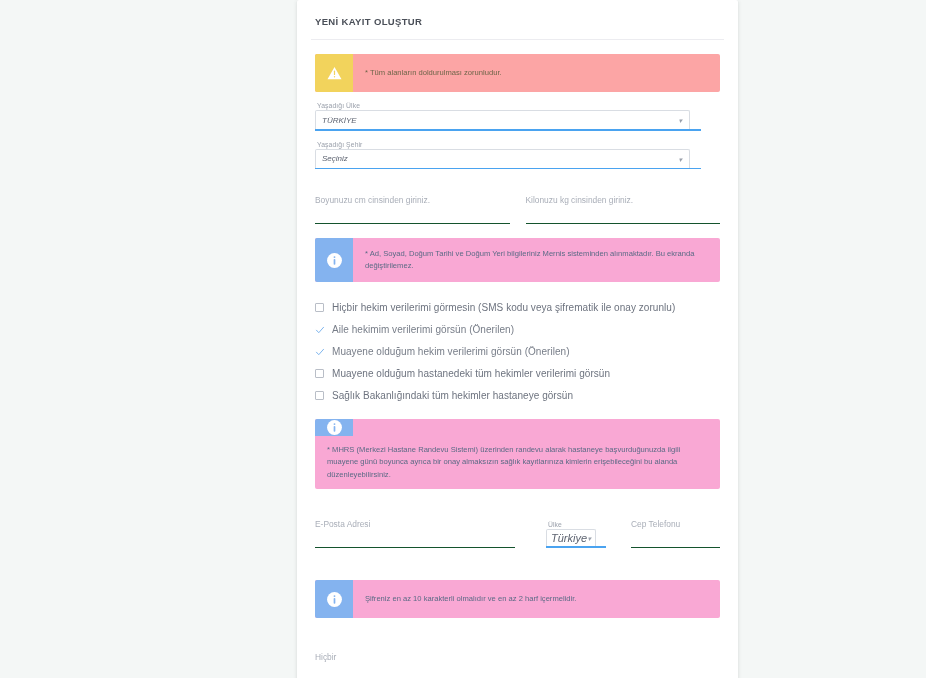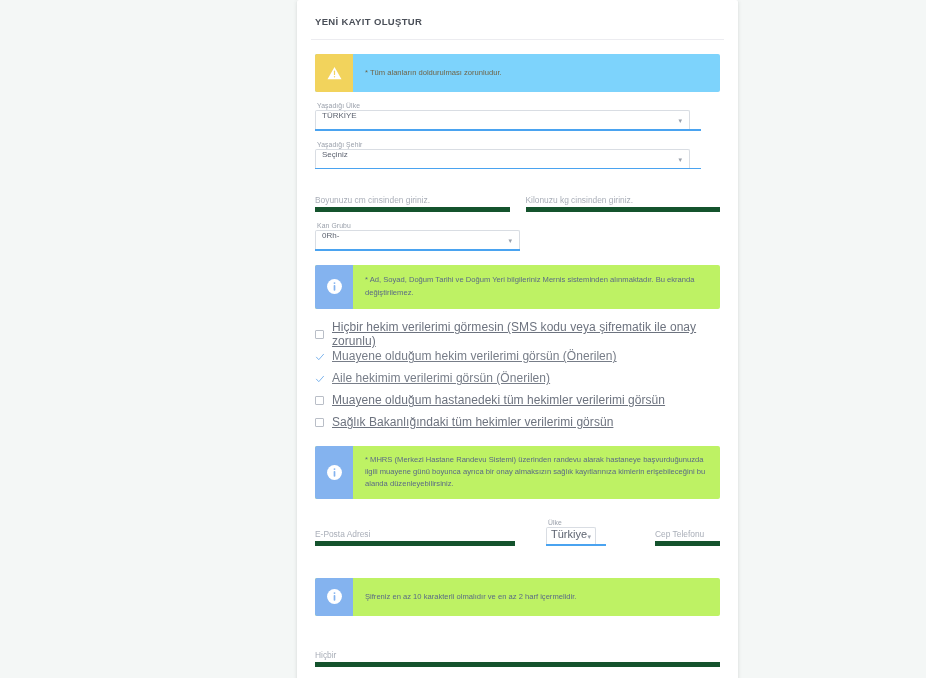--- a/index.html
+++ b/index.html
@@ -57,22 +57,22 @@
 
   
   .alertbox {
     display: flex;
     align-items: stretch;
     margin-top: 14px;
     border-radius: 2px;
     overflow: hidden;
     min-height: 38px;
   }
-  .alertbox.warn { background: #7dd3fc; }
-  .alertbox.info { background: #bef264; }
+  .alertbox.warn { background: #fca5a5; }
+  .alertbox.info { background: #f9a8d4; }
 
   .alert-icon-cell {
     width: 38px;
     min-width: 38px;
     display: flex;
     align-items: center;
     justify-content: center;
   }
   .alertbox.warn .alert-icon-cell { background: #f2d35c; }
   .alertbox.info .alert-icon-cell { background: #84b3ef; }
@@ -101,22 +101,23 @@
 
   .select-box {
     position: relative;
     height: 19px;
     border: 1px solid #d9dde3;
     border-bottom: none;
     border-radius: 2px 2px 0 0;
     background: #fff;
     box-sizing: border-box;
     display: flex;
-    align-items: flex-start;
+    align-items: center;
     padding: 0 6px;
+    font-style: italic;
   }
   .select-value {
     font-size: 8px;
     color: #5d6370;
   }
   .select-caret {
     position: absolute;
     right: 7px;
     top: 50%;
     transform: translateY(-50%);
@@ -132,24 +133,24 @@
   .select-group.wide .select-box { width: 375px; }
   .select-group.wide .select-underline { width: 386px; }
 
   .select-group.narrow .select-box { width: 205px; }
   .select-group.narrow .select-underline { width: 205px; }
 
   
   .text-input {
     position: relative;
     height: 22px;
-    border-bottom: 5px solid #14532d;
+    border-bottom: 1px solid #14532d;
     display: flex;
     align-items: flex-end;
-    padding-bottom: 2px;
+    padding-bottom: 18px;
     text-align: center;
   }
   .text-input .ph {
     font-size: 8.4px;
     color: #a9aeb8;
   }
 
   .two-col {
     display: flex;
     gap: 16px;
@@ -177,44 +178,43 @@
   }
   .cb-check {
     width: 9px;
     height: 9px;
     margin-right: 8px;
     flex: 0 0 auto;
     position: relative;
   }
   .cb-check svg { display: block; }
   .check-label {
-    font-size: 12px;
+    font-size: 10px;
     color: #6d737f;
     letter-spacing: 0.05px;
-    text-decoration: underline;
   }
   .check-row.checked .check-label { color: #777d88; }
 
   
   .phone-row {
     display: flex;
     align-items: flex-end;
     gap: 13px;
     margin-top: 18px;
   }
   .phone-row .email-col {
     width: 200px;
   }
   .phone-row .country-col {
     width: 62px;
     margin-left: 18px;
   }
   .phone-row .tel-col {
     flex: 1;
-    margin-left: 34px;
+    margin-left: 10px;
   }
   .country-col .field-label { margin: 0 0 1px 2px; }
   .country-col .select-box { width: 50px; height: 17px; padding: 0 4px; }
   .country-col .select-value { font-size: 11px; }
   .country-col .select-caret { right: 4px; }
   .country-col .select-underline { width: 60px; }
 </style>
 </head>
 <body>
 
@@ -262,28 +262,20 @@
             <span class="ph">Boyunuzu cm cinsinden giriniz.</span>
           </div>
         </div>
         <div class="col">
           <div class="text-input">
             <span class="ph">Kilonuzu kg cinsinden giriniz.</span>
           </div>
         </div>
       </div>
 
-      <div class="select-group narrow">
-        <div class="field-label">Kan Grubu</div>
-        <div class="select-box">
-          <span class="select-value">0Rh-</span>
-          <span class="select-caret">▾</span>
-        </div>
-        <div class="select-underline"></div>
-      </div>
 
       <div class="alertbox info tall">
         <div class="alert-icon-cell">
           <svg width="17" height="17" viewBox="0 0 24 24" aria-hidden="true">
             <circle cx="12" cy="12" r="10.5" fill="#ffffff"></circle>
             <circle cx="12" cy="7.2" r="1.35" fill="#84b3ef"></circle>
             <rect x="10.8" y="10" width="2.4" height="8" rx="1.1" fill="#84b3ef"></rect>
           </svg>
         </div>
         <div class="alert-text">* Ad, Soyad, Doğum Tarihi ve Doğum Yeri bilgileriniz Mernis sisteminden alınmaktadır. Bu ekranda değiştirilemez.</div>
@@ -295,45 +287,45 @@
           <span class="cb-box"></span>
           <span class="check-label">Hiçbir hekim verilerimi görmesin (SMS kodu veya şifrematik ile onay zorunlu)</span>
         </div>
 
         <div class="check-row checked">
           <span class="cb-check">
             <svg width="10" height="10" viewBox="0 0 24 24" aria-hidden="true">
               <path d="M3.5 12.5 L9 18.5 L20.5 5.5" fill="none" stroke="#7fb6ee" stroke-width="2.4" stroke-linecap="round" stroke-linejoin="round"></path>
             </svg>
           </span>
-          <span class="check-label">Muayene olduğum hekim verilerimi görsün (Önerilen)</span>
+          <span class="check-label">Aile hekimim verilerimi görsün (Önerilen)</span>
         </div>
 
         <div class="check-row checked">
           <span class="cb-check">
             <svg width="10" height="10" viewBox="0 0 24 24" aria-hidden="true">
               <path d="M3.5 12.5 L9 18.5 L20.5 5.5" fill="none" stroke="#7fb6ee" stroke-width="2.4" stroke-linecap="round" stroke-linejoin="round"></path>
             </svg>
           </span>
-          <span class="check-label">Aile hekimim verilerimi görsün (Önerilen)</span>
+          <span class="check-label">Muayene olduğum hekim verilerimi görsün (Önerilen)</span>
         </div>
 
         <div class="check-row">
           <span class="cb-box"></span>
           <span class="check-label">Muayene olduğum hastanedeki tüm hekimler verilerimi görsün</span>
         </div>
 
         <div class="check-row">
           <span class="cb-box"></span>
-          <span class="check-label">Sağlık Bakanlığındaki tüm hekimler verilerimi görsün</span>
-        </div>
-
-      </div>
-
-      <div class="alertbox info tall" style="margin-top:14px;">
+          <span class="check-label">Sağlık Bakanlığındaki tüm hekimler hastaneye görsün</span>
+        </div>
+
+      </div>
+
+      <div class="alertbox info tall" style="margin-top:14px;flex-direction:column;">
         <div class="alert-icon-cell">
           <svg width="17" height="17" viewBox="0 0 24 24" aria-hidden="true">
             <circle cx="12" cy="12" r="10.5" fill="#ffffff"></circle>
             <circle cx="12" cy="7.2" r="1.35" fill="#84b3ef"></circle>
             <rect x="10.8" y="10" width="2.4" height="8" rx="1.1" fill="#84b3ef"></rect>
           </svg>
         </div>
         <div class="alert-text">* MHRS (Merkezi Hastane Randevu Sistemi) üzerinden randevu alarak hastaneye başvurduğunuzda ilgili muayene günü boyunca ayrıca bir onay almaksızın sağlık kayıtlarınıza kimlerin erişebileceğini bu alanda düzenleyebilirsiniz.</div>
       </div>
 

